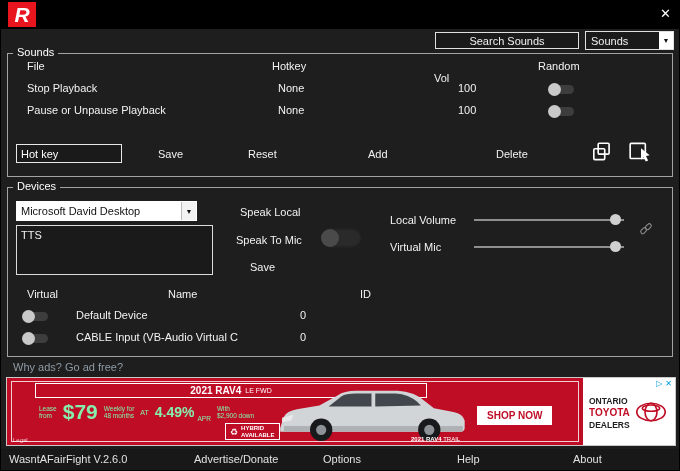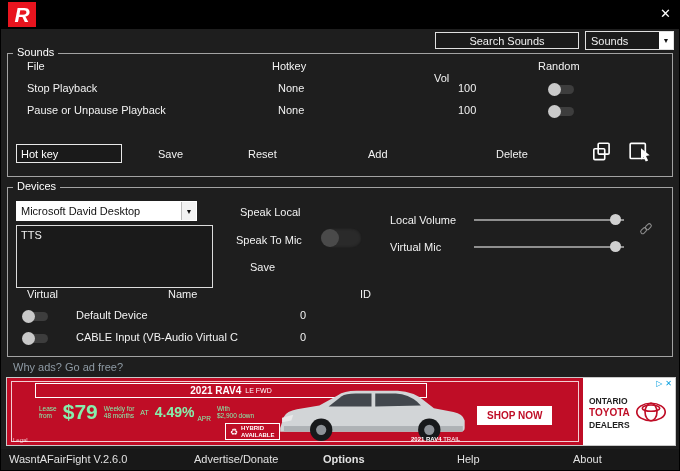--- a/index.html
+++ b/index.html
@@ -72,21 +72,21 @@
     position:absolute; left:8px; top:13px; width:181px; height:20px;
     background:#fff; color:#111; font-size:11px; display:flex; align-items:center;
     padding-left:5px; cursor:pointer;
   }
   .voice-dd .dd-btn {
     position:absolute; right:1px; top:1px; bottom:1px; width:15px;
     display:flex; align-items:center; justify-content:center; font-size:8px; color:#111;
     border-left:1px solid #bbb; background:#f2f2f2;
   }
   .tts-box {
-    position:absolute; left:8px; top:37px; width:197px; height:63px;
+    position:absolute; left:8px; top:37px; width:197px; height:50px;
     background:#1a1a1a; border:1px solid #dcdcdc; font-size:11px; color:#f0f0f0;
     padding:3px 4px; cursor:text;
   }
   .slider { position:absolute; width:150px; height:12px; cursor:pointer; }
   .slider .track { position:absolute; left:0; right:0; top:5px; height:2px; background:#8f8f8f; }
   .slider .thumb { position:absolute; top:0; width:11px; height:11px; border-radius:50%; background:#d0d0d0; }
 
   
   .why-ads { position:absolute; left:12px; top:360px; font-size:11px; color:#8e9aa4; cursor:pointer; }
   .banner {
@@ -304,18 +304,18 @@
 
     <div class="adchoices">
       <span>▷</span>
       <span>✕</span>
     </div>
   </div>
 
   <div class="statusbar">
     <span class="sb" style="left:8px;">WasntAFairFight V.2.6.0</span>
     <span class="sb" style="left:193px; cursor:pointer;">Advertise/Donate</span>
-    <span class="sb" style="left:322px; cursor:pointer;font-weight:bold;">Options</span>
+    <span class="sb" style="left:322px; cursor:pointer;">Options</span>
     <span class="sb" style="left:456px; cursor:pointer;">Help</span>
     <span class="sb" style="left:572px; cursor:pointer;">About</span>
   </div>
 
 </div>
 
 </body></html>

